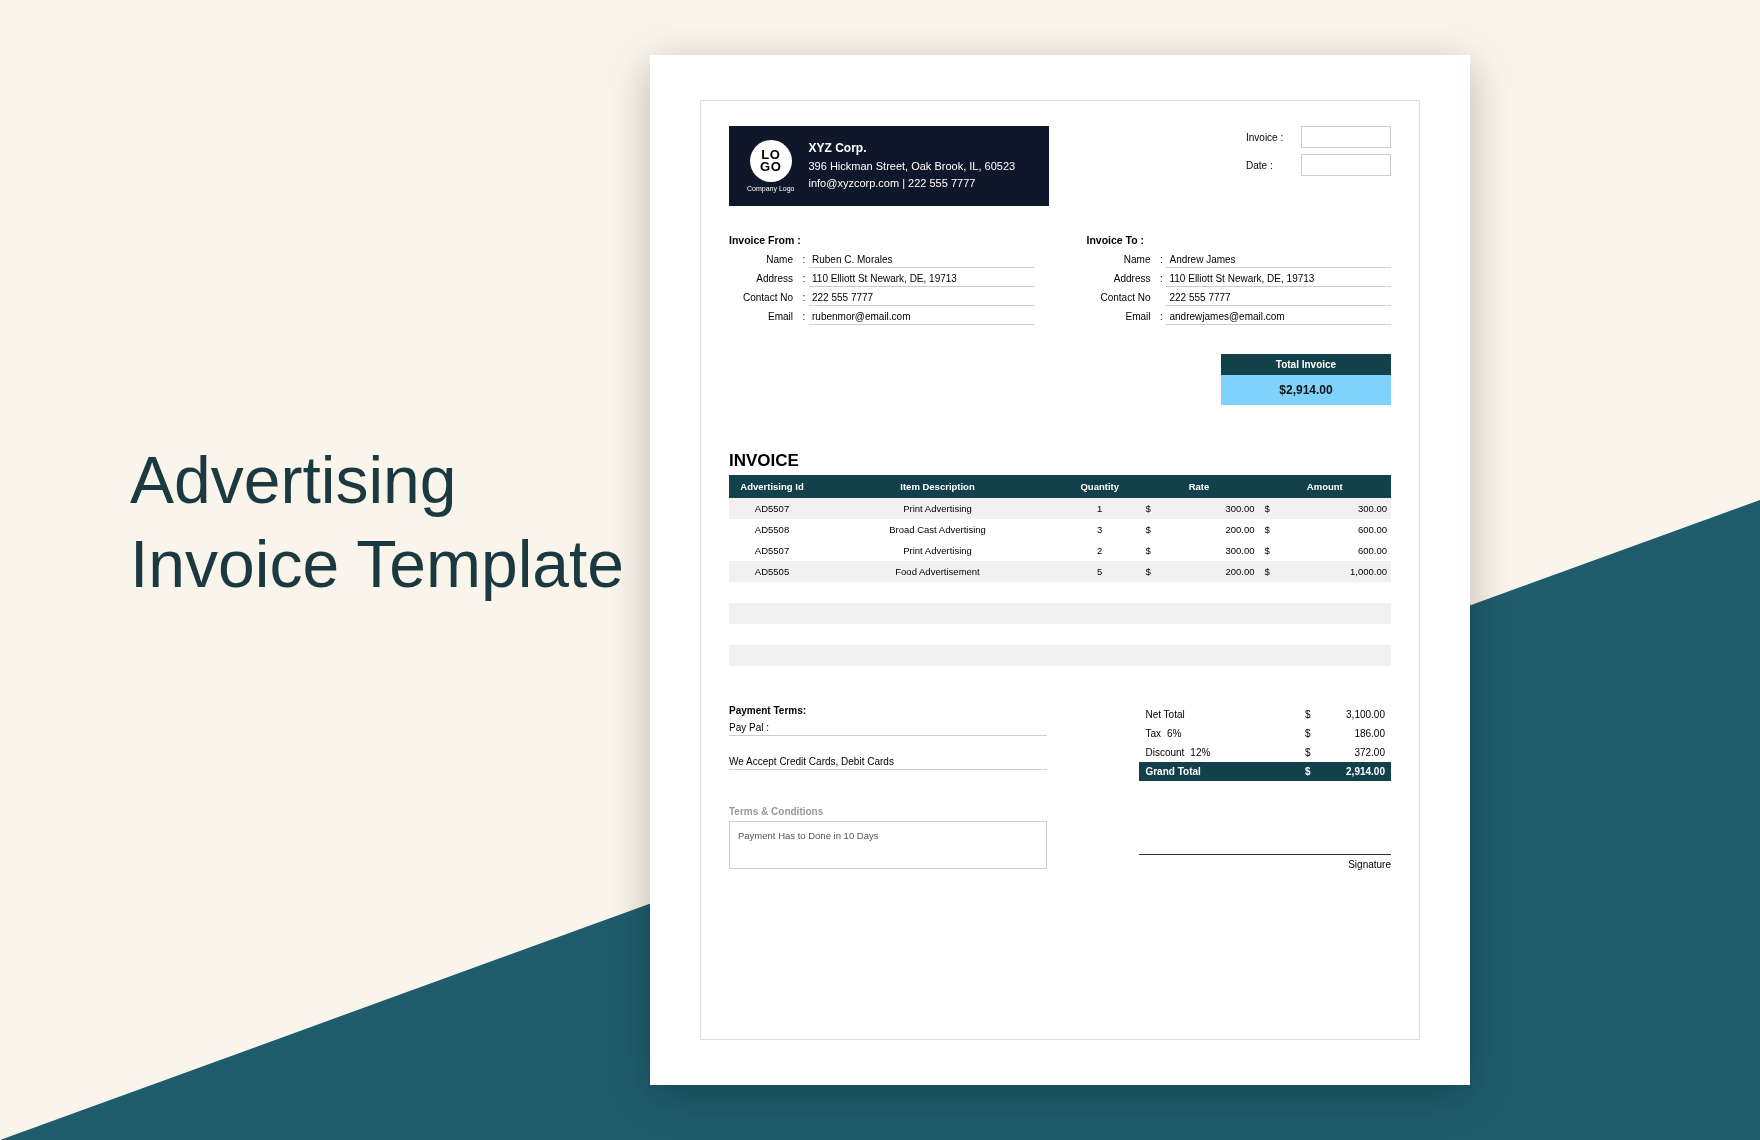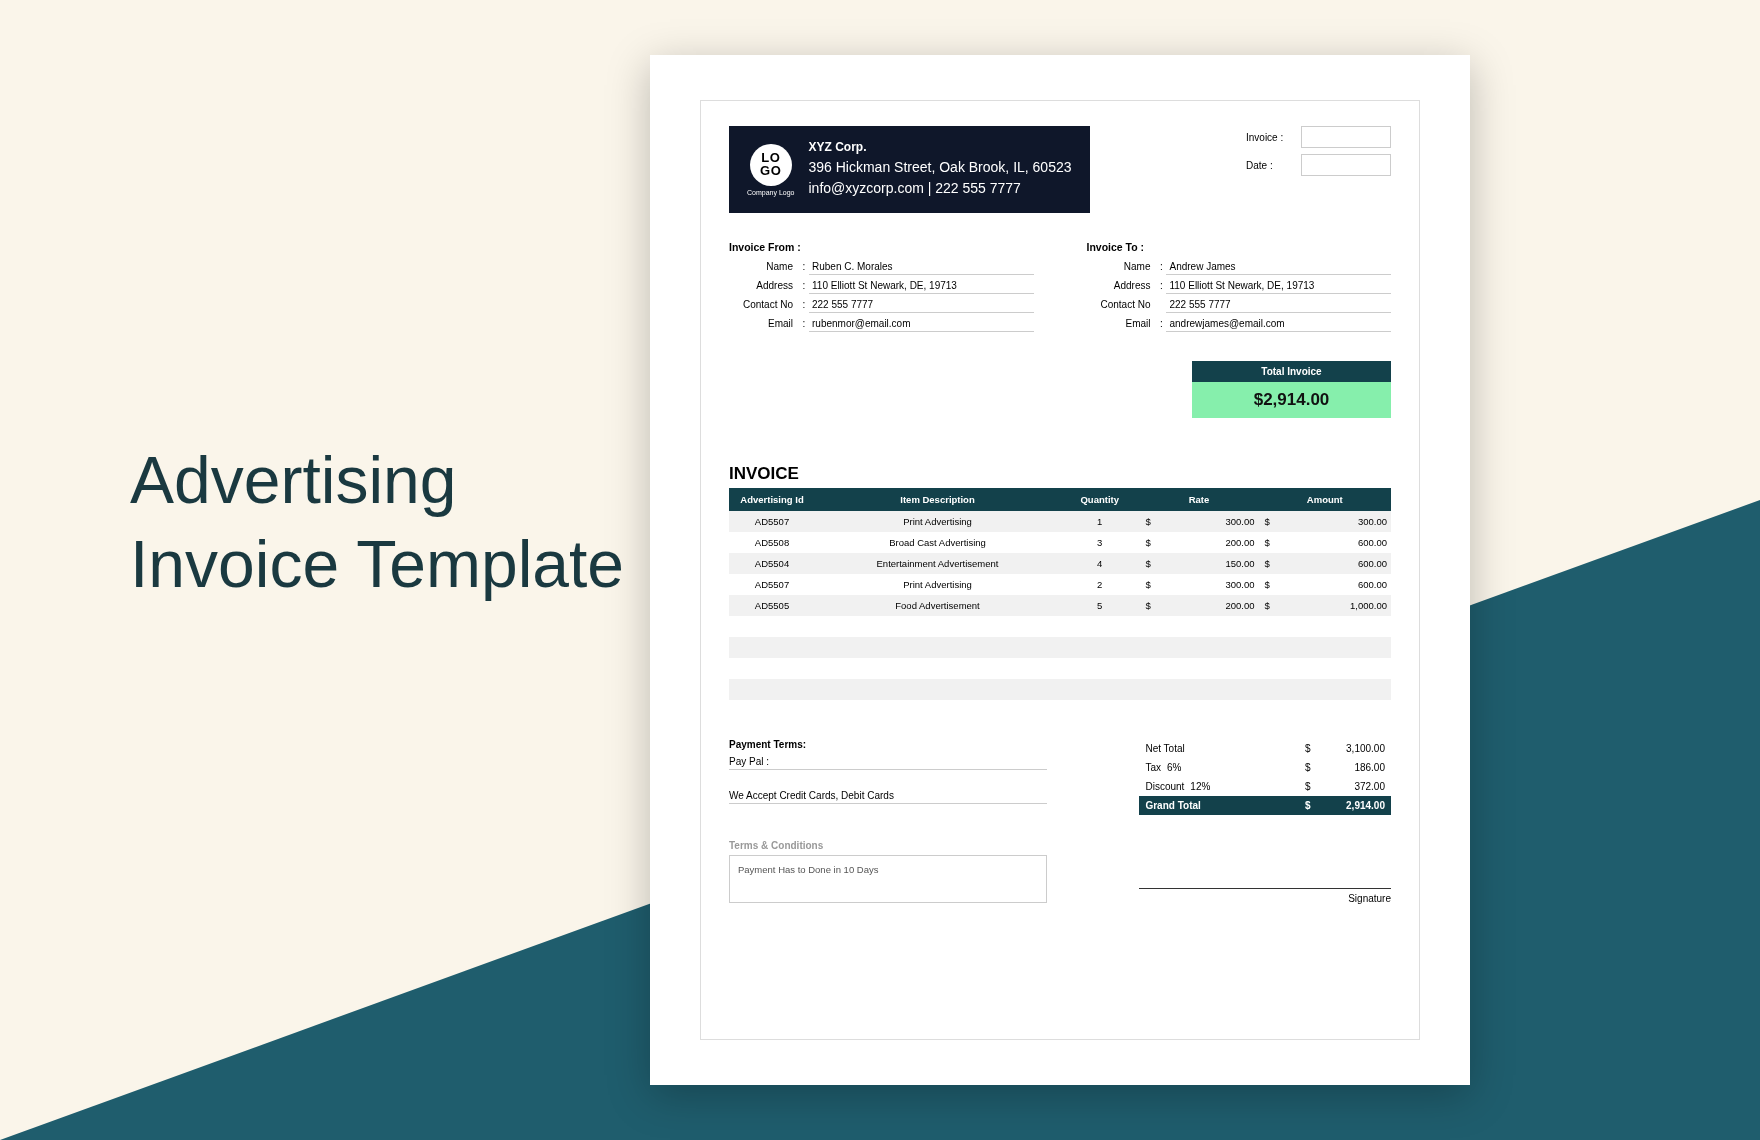--- a/index.html
+++ b/index.html
@@ -7,35 +7,35 @@
 .bg-triangle{position:absolute;bottom:0;right:0;width:0;height:0;border-left:1760px solid transparent;border-bottom:640px solid #1f5d6d}
 .page-title{position:absolute;left:130px;top:439px;font-family:Georgia,'Times New Roman',serif;font-size:66px;color:#1a3940;line-height:1.25;font-weight:400}
 .doc{position:absolute;left:650px;top:55px;width:820px;height:1030px;background:#fff;box-shadow:0 10px 40px rgba(0,0,0,.25);padding:45px 50px}
 .doc-inner{border:1px solid #ddd;width:100%;height:100%;padding:25px 28px;position:relative}
 .header-row{display:flex;justify-content:space-between;align-items:flex-start;margin-bottom:28px}
 .company-block{background:#0f172a;color:#fff;display:flex;align-items:center;padding:14px 18px;min-width:320px}
 .logo-wrap{text-align:center;margin-right:14px}
 .logo-circle{width:42px;height:42px;border-radius:50%;background:#fff;color:#000;display:flex;align-items:center;justify-content:center;font-weight:900;font-size:13px;line-height:.95;letter-spacing:.5px;margin:0 auto 3px}
 .logo-cap{font-size:7px;color:#fff}
 .company-info .cname{font-weight:800;font-size:12px;margin-bottom:3px}
-.company-info .caddr,.company-info .ccontact{font-size:14px;line-height:1.5}
+.company-info .caddr,.company-info .ccontact{font-size:11px;line-height:1.5}
 .meta-box{font-size:10px}
 .meta-row{display:flex;align-items:center;margin-bottom:6px}
 .meta-row .ml{width:55px}
 .meta-row .mf{width:90px;height:22px;border:1px solid #ccc}
 .party-row{display:flex;justify-content:space-between;margin-bottom:24px;font-size:10px}
 .party{width:46%}
 .party-title{font-weight:800;margin-bottom:8px;font-size:10.5px}
 .prow{display:flex;margin-bottom:5px}
 .prow .pl{width:70px;text-align:right;padding-right:6px}
 .prow .pc{width:10px;text-align:center}
 .prow .pv{flex:1;border-bottom:1px solid #ccc;padding-bottom:2px;padding-left:3px}
-.total-box{float:right;width:199px;margin-bottom:8px}
+.total-box{float:right;width:170px;margin-bottom:8px}
 .total-head{background:#13414b;color:#fff;text-align:center;font-size:10px;font-weight:700;padding:5px}
-.total-val{background:#86efac;text-align:center;font-size:17px;font-weight:800;padding:8px;color:#111}
+.total-val{background:#7dd3fc;text-align:center;font-size:12px;font-weight:800;padding:8px;color:#111}
 .invoice-heading{font-weight:900;font-size:17px;margin-bottom:4px;clear:right;padding-top:38px}
 table.items{width:100%;border-collapse:collapse;font-size:9.5px}
 table.items th{background:#13414b;color:#fff;font-weight:700;padding:6px 4px;text-align:center;font-size:9.5px}
 table.items td{padding:5px 4px;text-align:center}
 table.items tr.odd td{background:#f1f1f1}
 table.items tr.even td{background:#fff}
 table.items th:nth-child(1){width:13%}
 table.items th:nth-child(2){width:37%}
 table.items th:nth-child(3){width:12%}
 table.items th:nth-child(4){width:18%}
@@ -189,37 +189,20 @@
                 <span>200.00</span>
               </div>
             </td>
             <td>
               <div class="split">
                 <span class="cur">$</span>
                 <span>600.00</span>
               </div>
             </td>
           </tr>
-          <tr class="odd">
-            <td>AD5504</td>
-            <td>Entertainment Advertisement</td>
-            <td>4</td>
-            <td>
-              <div class="split">
-                <span class="cur">$</span>
-                <span>150.00</span>
-              </div>
-            </td>
-            <td>
-              <div class="split">
-                <span class="cur">$</span>
-                <span>600.00</span>
-              </div>
-            </td>
-          </tr>
           <tr class="even">
             <td>AD5507</td>
             <td>Print Advertising</td>
             <td>2</td>
             <td>
               <div class="split">
                 <span class="cur">$</span>
                 <span>300.00</span>
               </div>
             </td>

